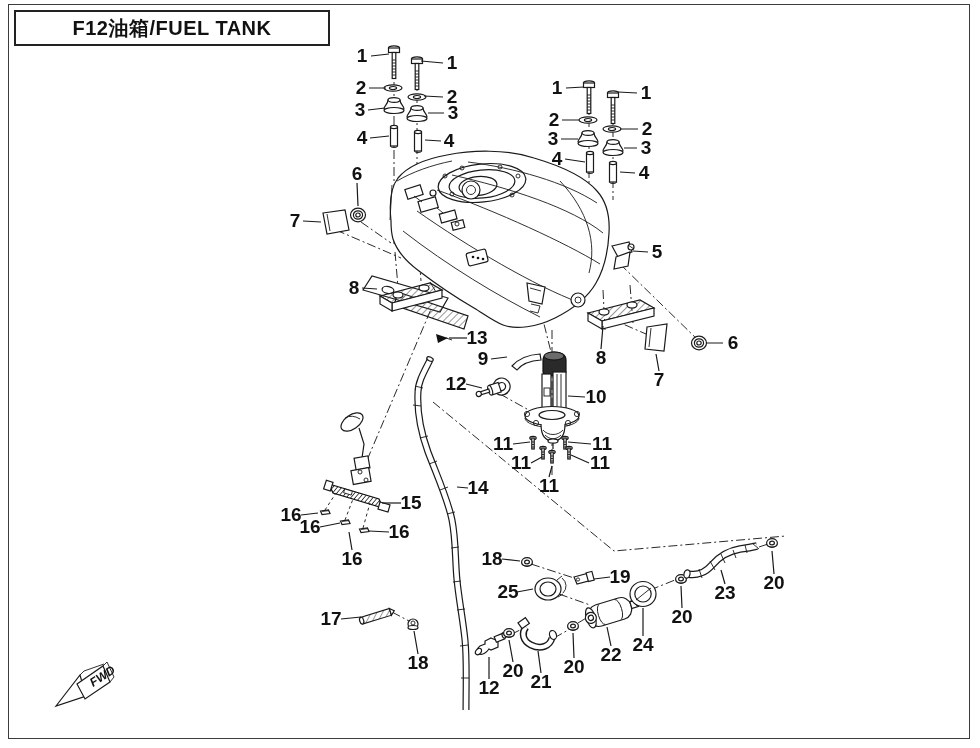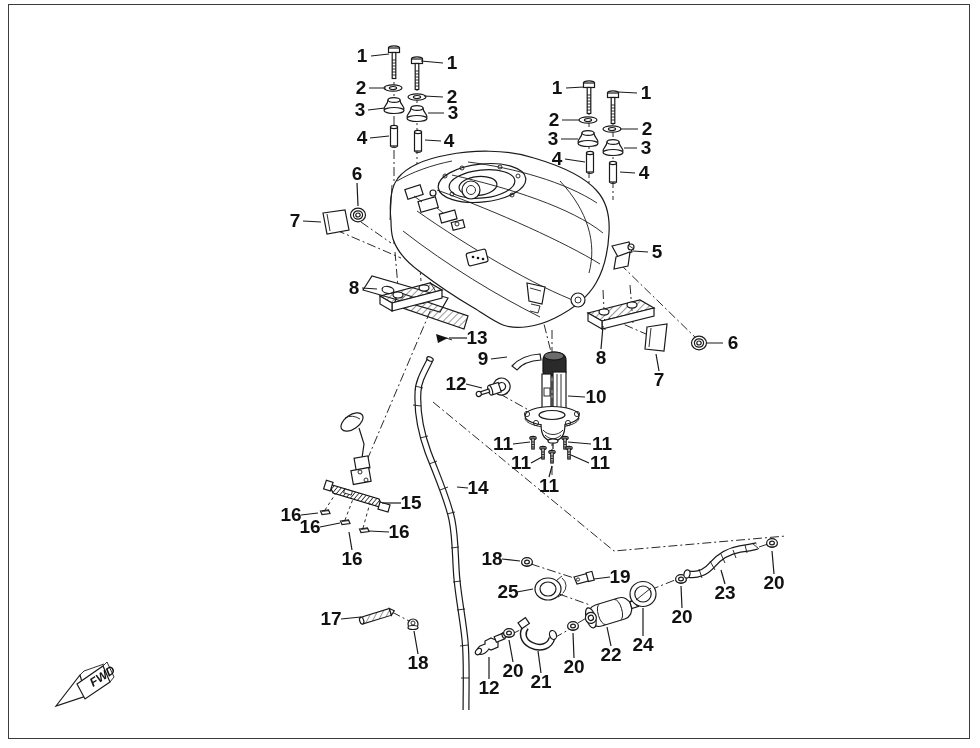--- a/index.html
+++ b/index.html
@@ -17,20 +17,23 @@
   .dd{stroke:#2a2a2a;stroke-width:1;fill:none;stroke-dasharray:9 3 2 3;}
   .dsh{stroke:#2a2a2a;stroke-width:1;fill:none;stroke-dasharray:3 3;}
   .part{stroke:#1a1a1a;stroke-width:1.2;fill:#ffffff;}
   .thin{stroke:#1a1a1a;stroke-width:.9;fill:none;}
 </style>
 </head>
 <body>
 
 <div class="page">
   <div class="frame"></div>
+  <div class="title-box">
+    <span>F12油箱/FUEL TANK</span>
+  </div>
 
   <svg width="980" height="748" viewBox="0 0 980 748">
     <defs>
       <pattern id="hatch" width="5" height="5" patternTransform="rotate(45)" patternUnits="userSpaceOnUse">
         <line x1="0" y1="0" x2="0" y2="5" stroke="#444" stroke-width="1.1"></line>
       </pattern>
       <pattern id="hatchD" width="3.4" height="3.4" patternTransform="rotate(40)" patternUnits="userSpaceOnUse">
         <line x1="0" y1="0" x2="0" y2="3.4" stroke="#111" stroke-width="1.5"></line>
       </pattern>
       <g id="boltL">

